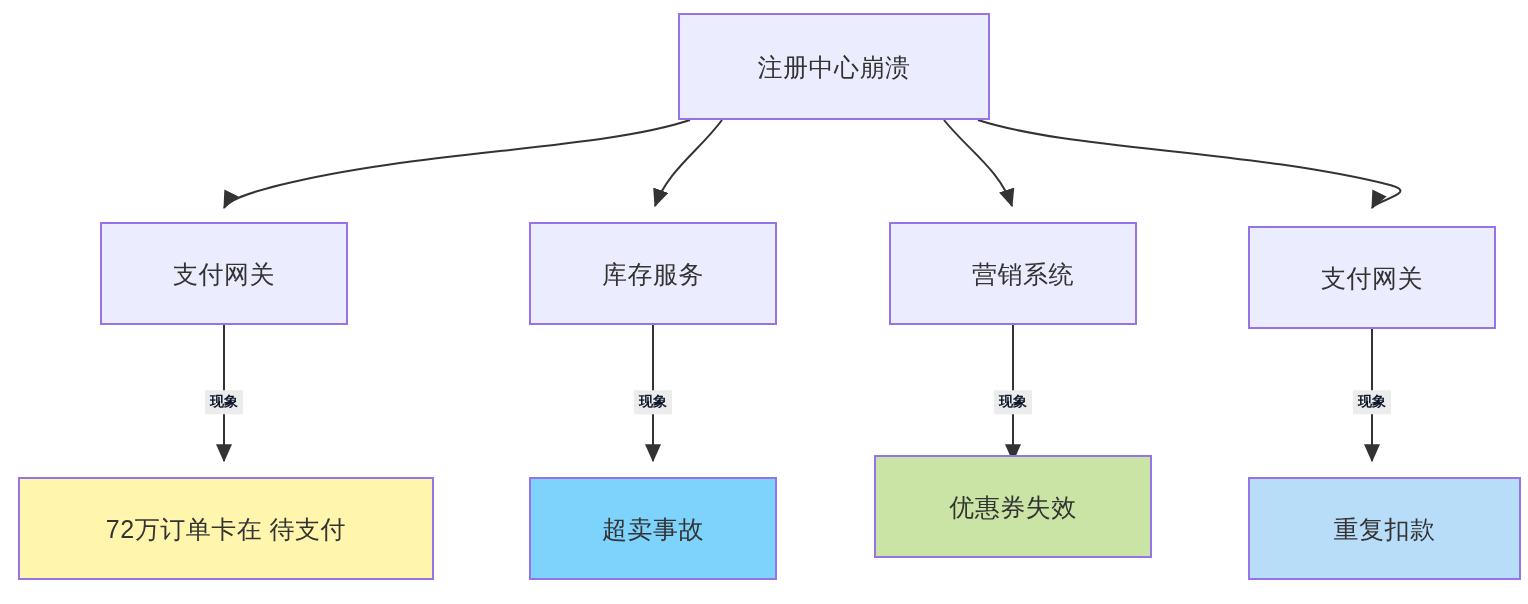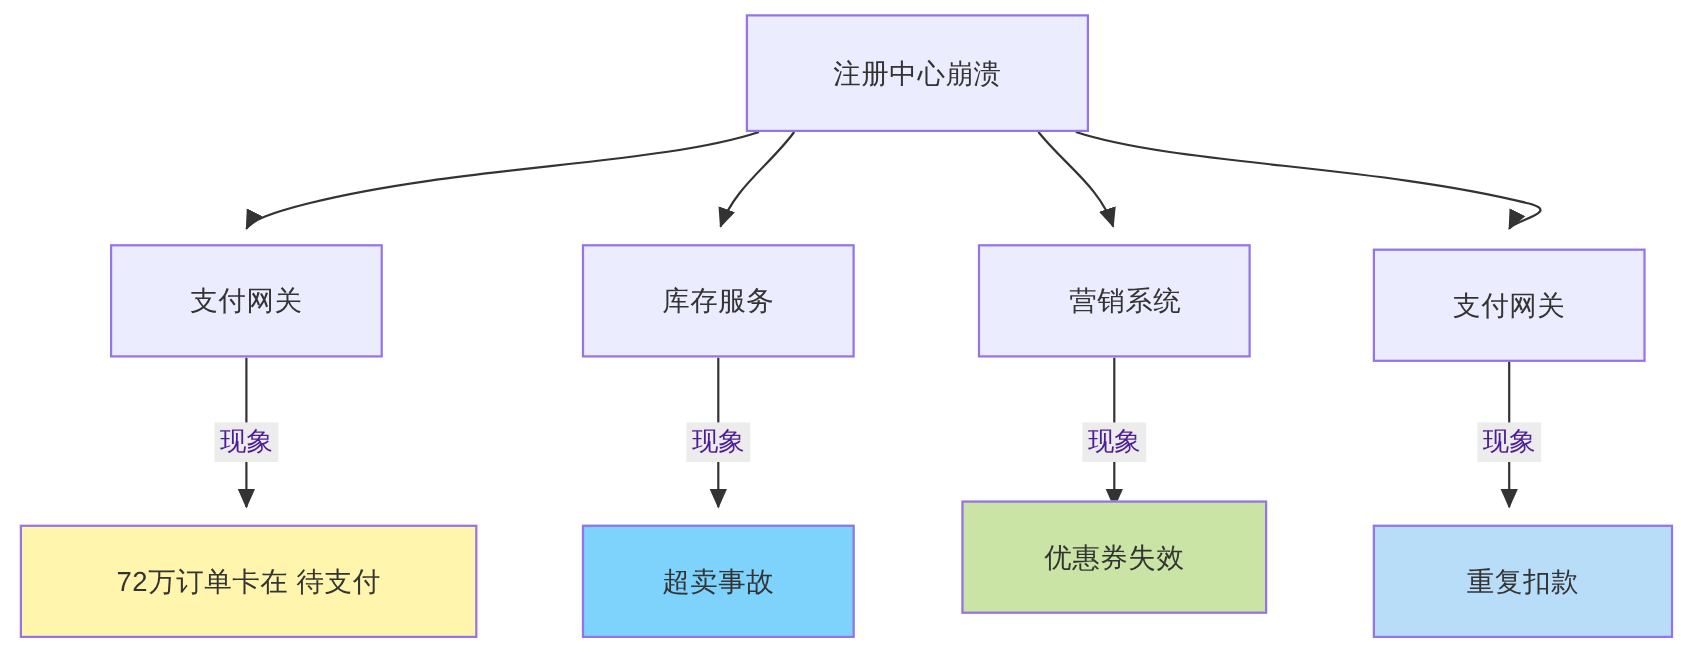--- a/index.html
+++ b/index.html
@@ -80,25 +80,26 @@
   }
   #node-duplicate-charge {
     left: 1248px; top: 477px; width: 273px; height: 103px;
     background: #b8ddf9;
   }
 
   .edge-label {
     position: absolute;
     transform: translate(-50%, -50%);
     background: #ececec;
-    color: #4c1d95;
-    font-size: 24px;
+    color: #0f172a;
+    font-size: 14px;
     line-height: 1.25;
     padding: 3px 5px;
     white-space: nowrap;
+    font-weight: bold;
   }
 
   #edge-label-1 { left: 224px; top: 402px; }
   #edge-label-2 { left: 653px; top: 402px; }
   #edge-label-3 { left: 1013px; top: 402px; }
   #edge-label-4 { left: 1372px; top: 402px; }
 </style>
 </head>
 <body>
 

